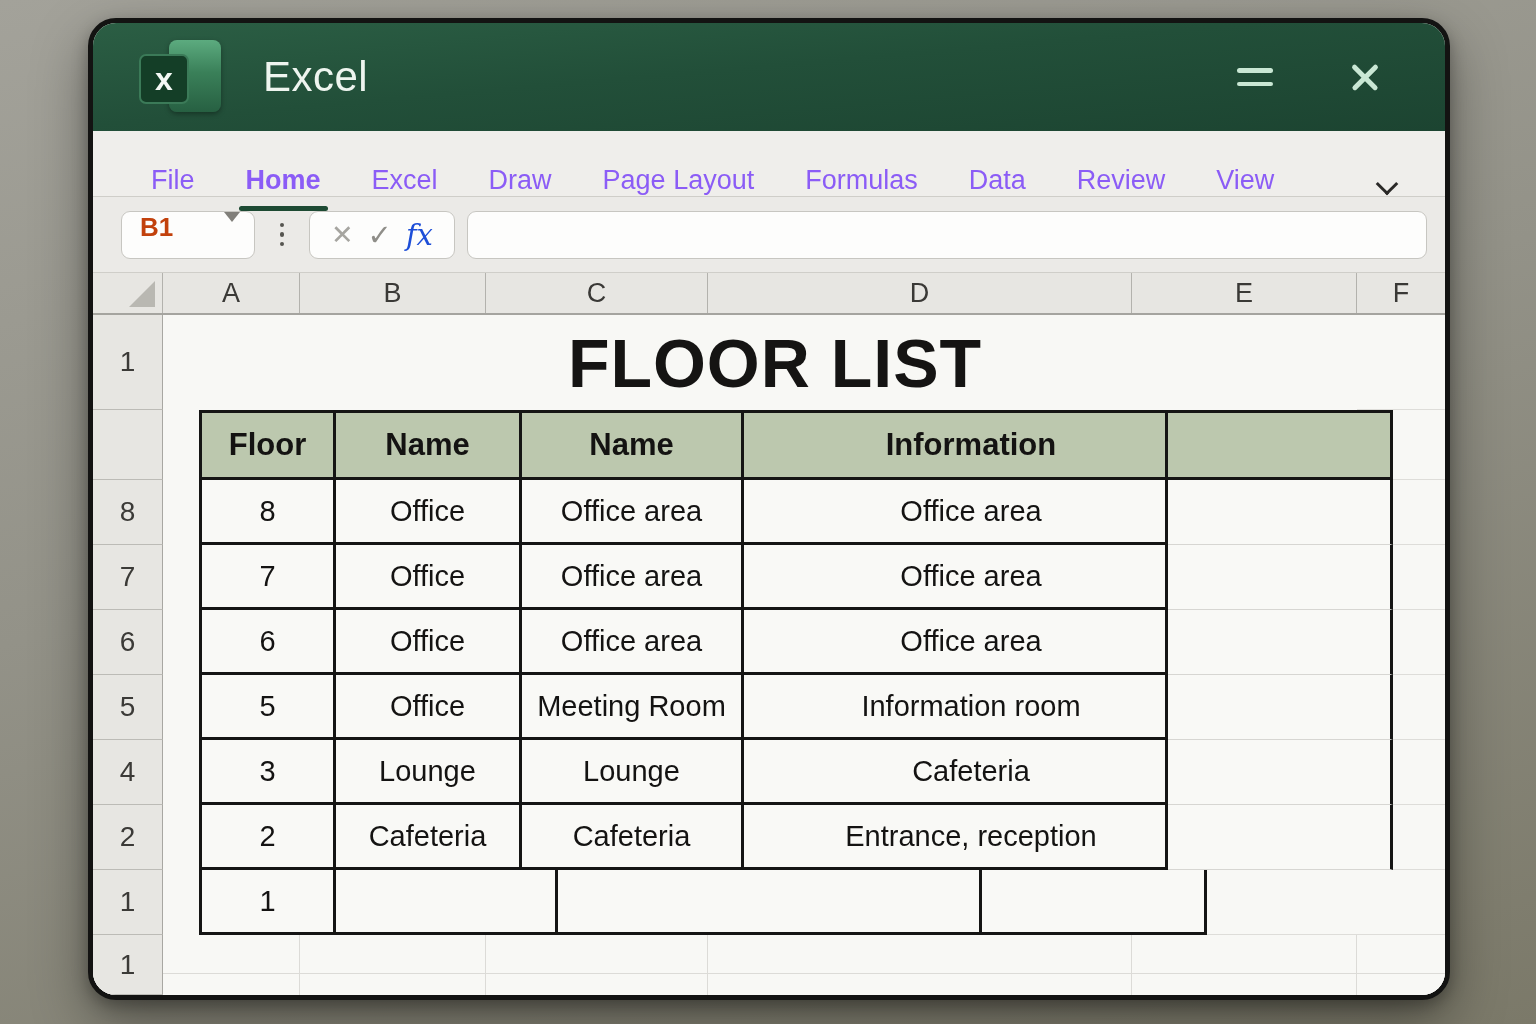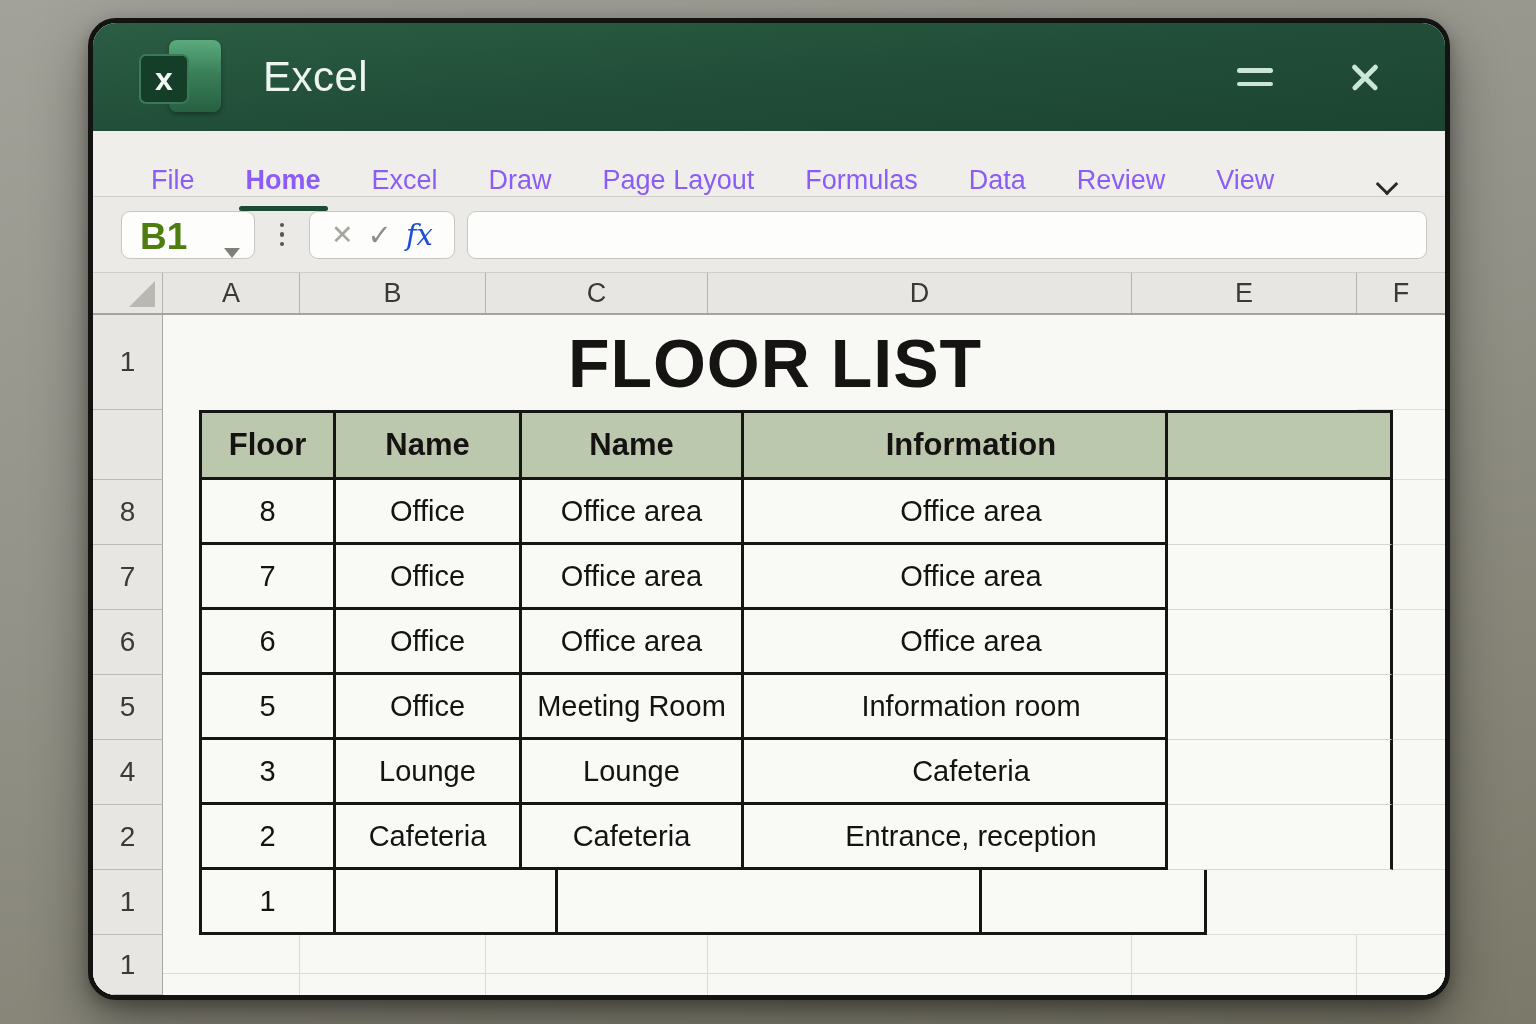--- a/index.html
+++ b/index.html
@@ -65,21 +65,21 @@
     border-right:3px solid #2a2927; border-bottom:3px solid #2a2927; transform:rotate(45deg);
   }
 
   
   .formulabar {
     height:76px; flex:0 0 76px; background:#ebeae7; border-bottom:1px solid #cfcec9;
     display:flex; align-items:center; padding-left:28px;
   }
   .namebox {
     width:134px; height:48px; background:#fdfdfc; border:1.5px solid #c7c6c1; border-radius:9px;
-    display:flex; align-items:flex-end; padding:0 14px 0 18px; font-size:37px; font-weight:700; color:#4d7c0f;
+    display:flex; align-items:flex-start; padding:0 14px 0 18px; font-size:26px; font-weight:700; color:#c2410c;
   }
   .nb-arrow { margin-left:auto; width:0; height:0; border-left:8px solid transparent; border-right:8px solid transparent; border-top:10px solid #817f7a; }
   .dots { width:54px; display:flex; flex-direction:column; align-items:center; gap:5px; }
   .dots i { width:4.5px; height:4.5px; border-radius:50%; background:#565550; }
   .fxbox {
     width:146px; height:48px; background:#fdfdfc; border:1.5px solid #c7c6c1; border-radius:9px;
     display:flex; align-items:center; justify-content:space-around; padding:0 14px;
   }
   .fx-x { color:#a6a5a0; font-size:27px; }
   .fx-check { color:#8f8e89; font-size:29px; }

